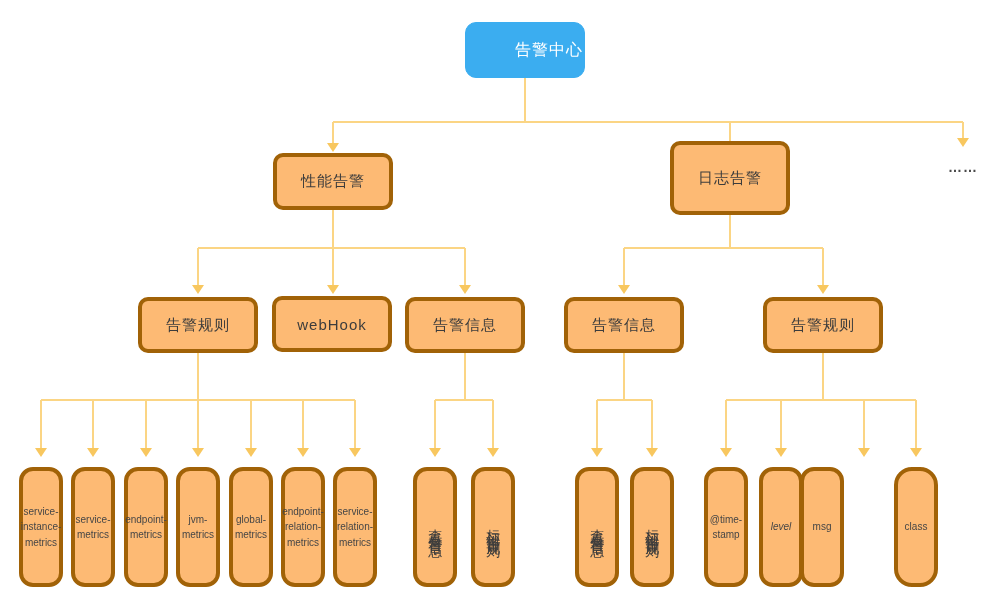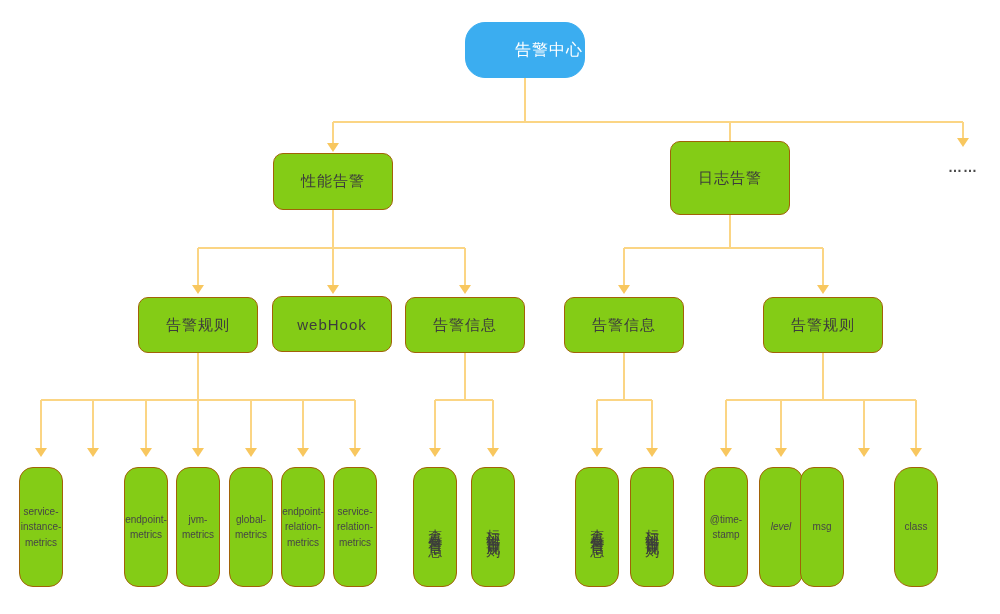--- a/index.html
+++ b/index.html
@@ -4,35 +4,35 @@
 <style>
   html,body{margin:0;padding:0;background:#ffffff;}
   body{font-family:"Liberation Sans","DejaVu Sans",sans-serif;}
   #canvas{position:relative;width:1000px;height:614px;background:#ffffff;overflow:hidden;}
   #connectors{position:absolute;left:0;top:0;width:1000px;height:614px;}
 
   .node{
     position:absolute;
     box-sizing:border-box;
     display:flex;align-items:center;justify-content:center;
-    background:#84cc16;
-    border:1px solid #a16207;
+    background:#fdba74;
+    border:4px solid #a16207;
     border-radius:10px;
     color:#3c3c3c;
     font-size:15px;
     letter-spacing:1px;
     text-align:center;
     z-index:2;
   }
   .node.root{
     background:#3badf0;
     border:1px solid #3badf0;
     color:#ffffff;
     font-size:16px;
-    border-radius:20px;
+    border-radius:11px;
     padding-left:48px;
   }
   .node.leaf{
     width:44px;height:120px;top:467px;
     border-radius:14px;
     font-size:10px;
     letter-spacing:0;
     line-height:1.55;
     padding:2px 1px;
     color:#464646;
@@ -127,20 +127,21 @@
   <div class="node" id="node-log">日志告警</div>
   <div class="ellipsis" id="more-ellipsis">……</div>
 
   <div class="node" id="node-rules-perf">告警规则</div>
   <div class="node" id="node-webhook">webHook</div>
   <div class="node" id="node-info-perf">告警信息</div>
   <div class="node" id="node-info-log">告警信息</div>
   <div class="node" id="node-rules-log">告警规则</div>
 
   <div class="node leaf" id="leaf-m0">service-instance-metrics</div>
+  <div class="node leaf" id="leaf-m1">service-metrics</div>
   <div class="node leaf" id="leaf-m2">endpoint-metrics</div>
   <div class="node leaf" id="leaf-m3">jvm-metrics</div>
   <div class="node leaf" id="leaf-m4">global-metrics</div>
   <div class="node leaf" id="leaf-m5">endpoint-relation-metrics</div>
   <div class="node leaf" id="leaf-m6">service-relation-metrics</div>
 
   <div class="node leaf vtext" id="leaf-pinfo0">查看告警信息</div>
   <div class="node leaf vtext" id="leaf-pinfo1">标记告警规则</div>
 
   <div class="node leaf vtext" id="leaf-linfo0">查看告警信息</div>

